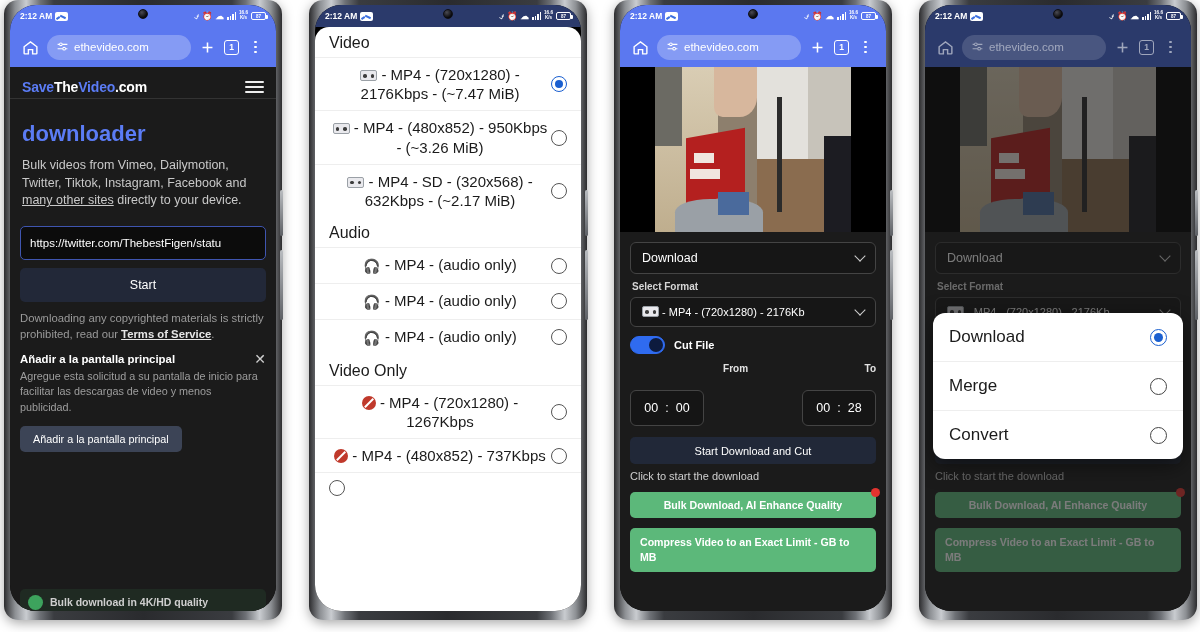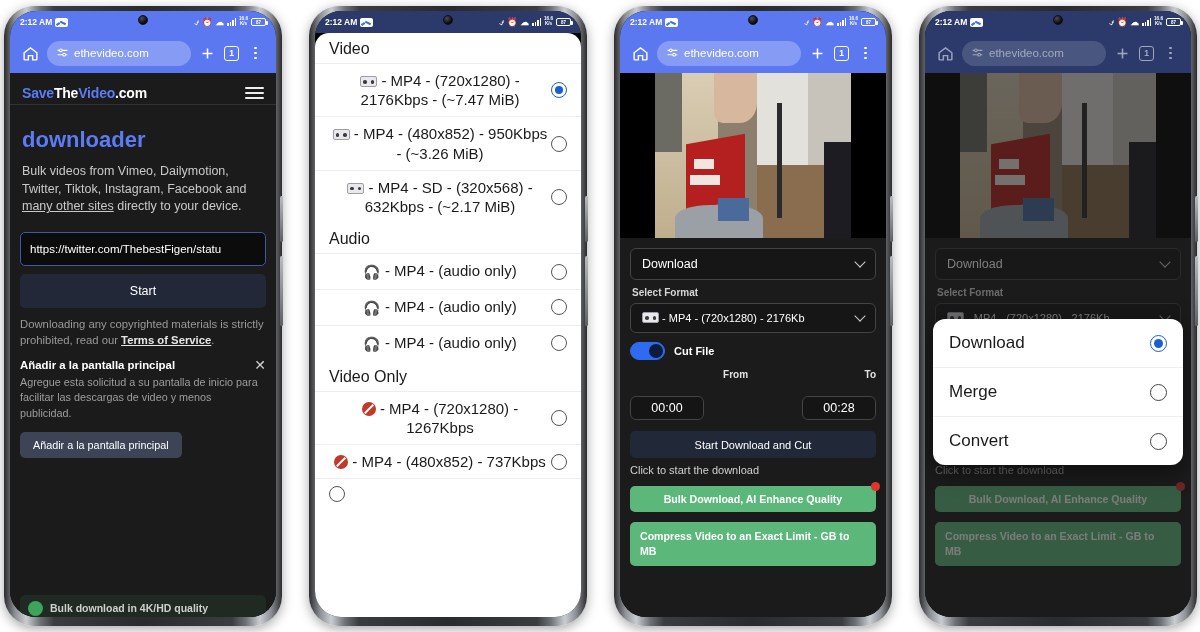--- a/index.html
+++ b/index.html
@@ -5,22 +5,22 @@
   * { box-sizing: border-box; margin:0; padding:0; }
   html,body{
     width:1200px; height:632px; overflow:hidden;
     background:#ffffff;
     font-family:"Liberation Sans", sans-serif;
   }
   .stage{ position:relative; width:1200px; height:632px; background:#fff; }
 
   
   .phone{
-    position:absolute; top:6px; width:278px; height:620px;
-    border-radius:30px;
+    position:absolute; top:0; width:278px; height:620px;
+    border-radius:14px;
     background:linear-gradient(90deg,#2c2c2e 0%, #8d9094 4%, #c9ccd0 8%, #6e7176 13%, #3a3c40 18%,
                 #2a2b2e 50%, #3a3c40 82%, #6e7176 87%, #c9ccd0 92%, #8d9094 96%, #2c2c2e 100%);
     padding:5px 6px 9px 6px;
     box-shadow:0 3px 12px rgba(0,0,0,.35);
   }
   .p1{ left:4px; } .p2{ left:309px; } .p3{ left:614px; } .p4{ left:919px; }
 
   .screen{
     position:relative; width:100%; height:100%;
     border-radius:26px; overflow:hidden; background:#000;
@@ -150,22 +150,22 @@
     color:#fff; font-size:11px; overflow:hidden; white-space:nowrap; }
   .cutrow{ display:flex; align-items:center; gap:9px; margin-top:9px; }
   .toggle{ width:35px;height:18px;border-radius:10px;background:#2f6bf0;position:relative;
     border:1.6px solid #2f6bf0;}
   .toggle::after{content:"";position:absolute;right:1px;top:1px;width:14px;height:14px;border-radius:50%;background:#0d1b3e;}
   .cutlbl{ font-size:11px;color:#fff;font-weight:700;}
   .timesrow{ display:flex; justify-content:space-between; margin-top:9px;}
   .timecol{ width:48%; }
   .timecol.right{ text-align:right; }
   .timelbl{ font-size:10px; color:#e2e2e2; font-weight:700; margin-bottom:16px;text-align:right; }
-  .timebox{ height:24px; border:1px solid #444; border-radius:6px; background:#151515;
-    display:flex; align-items:center; justify-content:center; gap:0;
+  .timebox{ height:36px; border:1px solid #444; border-radius:6px; background:#151515;
+    display:flex; align-items:center; justify-content:center; gap:7px;
     color:#fff; font-size:12.5px; width:74px; }
   .timecol.right .timebox{ margin-left:auto; }
   .bigbtn{ margin-top:11px; height:27px; background:#212838; border-radius:5px;
     display:flex;align-items:center;justify-content:center;color:#fff;font-size:11px;}
   .hint{ margin-top:6px; font-size:11px; color:#cfcfcf;}
   .greenbtn{ margin-top:10px; min-height:26px; background:#5cb87a; border-radius:5px;
     display:flex;align-items:center;justify-content:center;color:#fff;font-size:10.6px;
     font-weight:700;text-align:center;padding:6px 10px;position:relative;}
   .greenbtn.tall{ min-height:44px; justify-content:flex-start; text-align:left; line-height:1.45;}
   .reddot{ position:absolute; right:-4px; top:-4px; width:9px;height:9px;border-radius:50%;background:#e2342f;}

